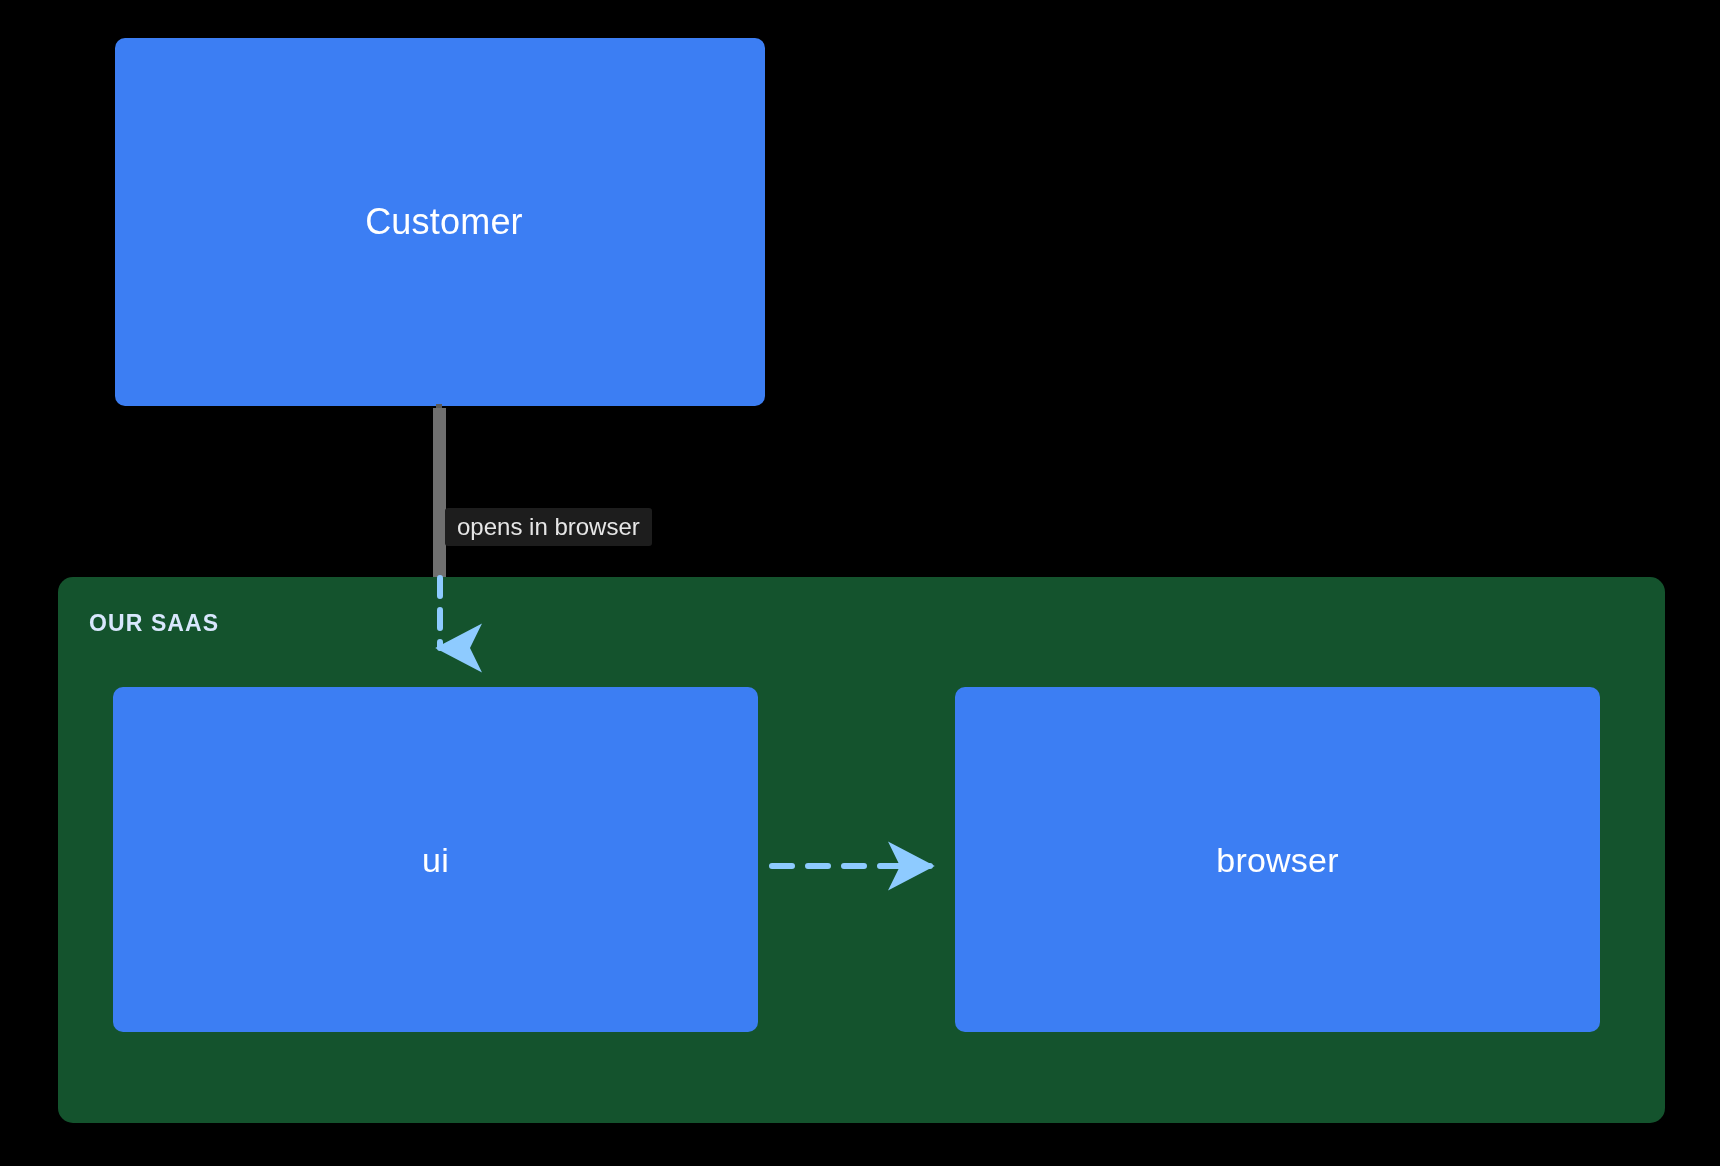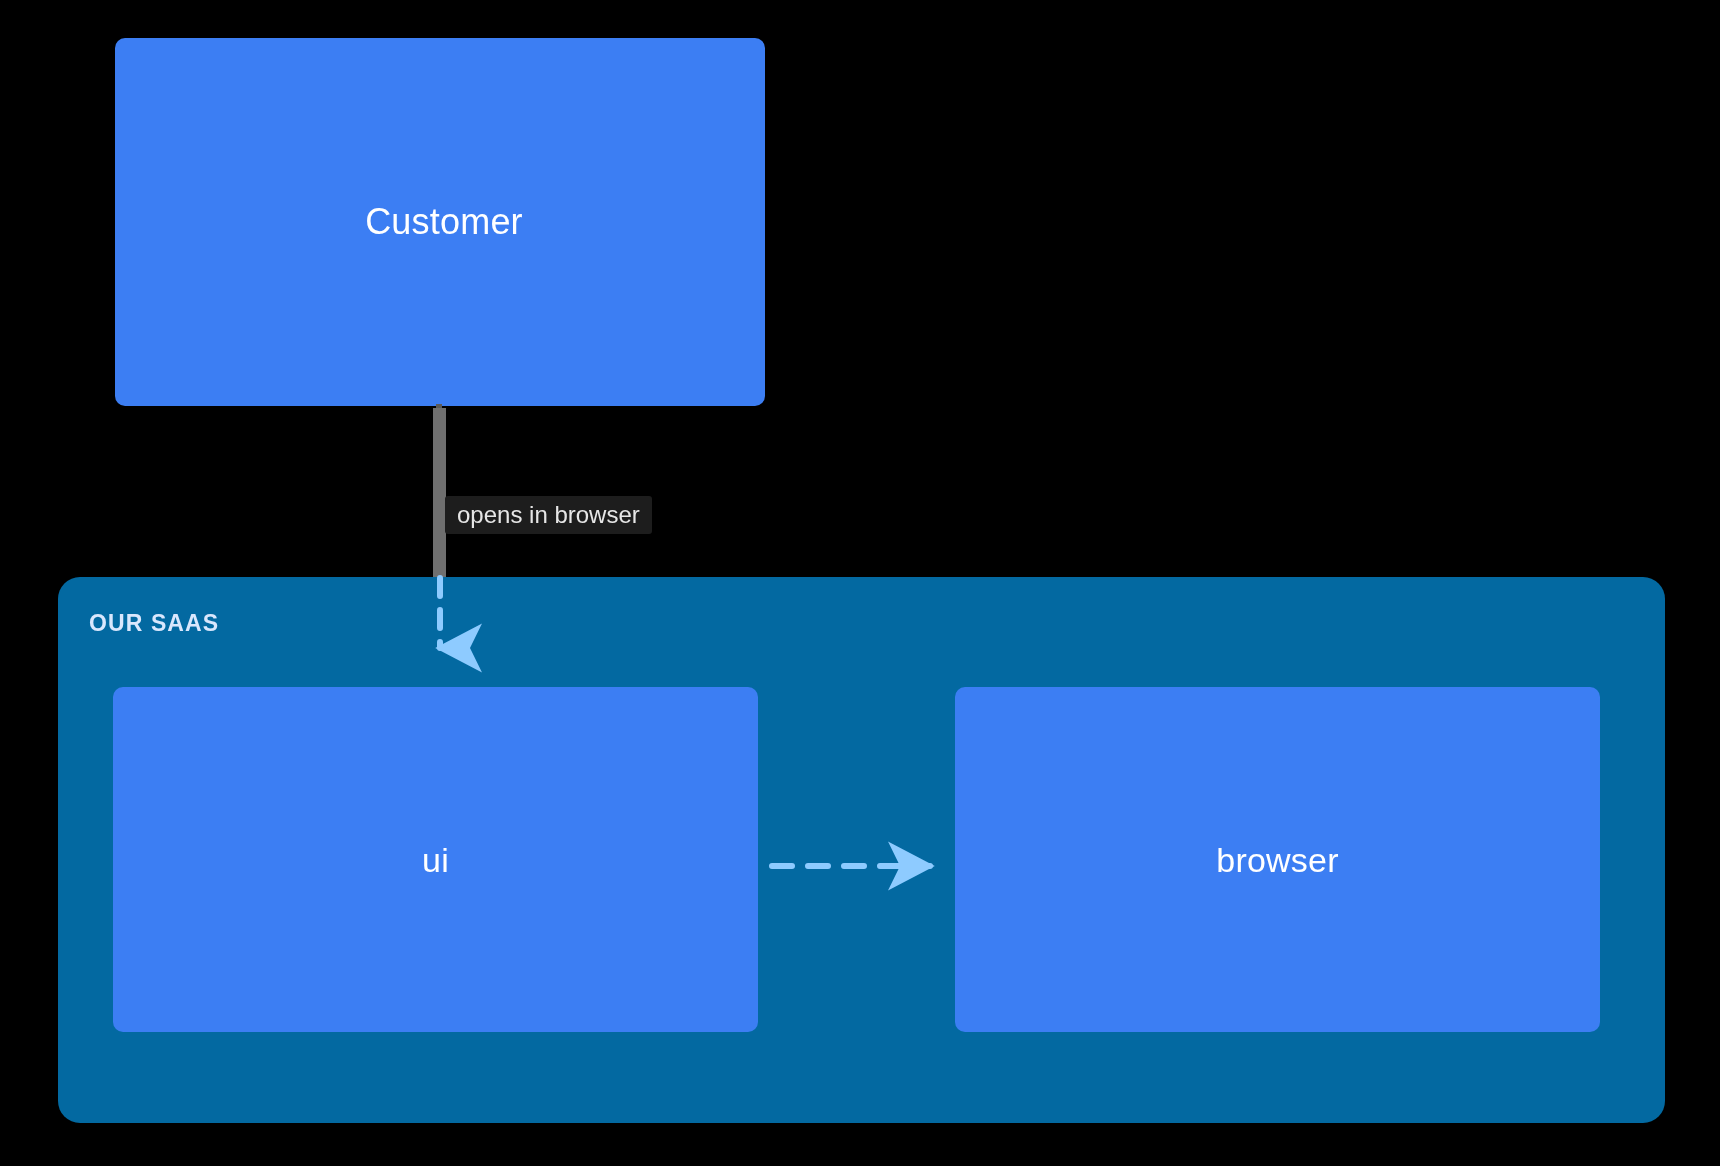--- a/index.html
+++ b/index.html
@@ -55,22 +55,22 @@
   }
   #customer-node .node-label { font-size: 36px; }
 
   
   #saas-container {
     position: absolute;
     left: 58px;
     top: 577px;
     width: 1607px;
     height: 546px;
-    background: #0369a1;
-    border-radius: 22px;
+    background: #14532d;
+    border-radius: 15px;
     box-sizing: border-box;
   }
   #saas-title {
     position: absolute;
     left: 31px;
     top: 33px;
     font-size: 23px;
     font-weight: 700;
     letter-spacing: 1.1px;
     color: #d9e7fd;
@@ -113,21 +113,21 @@
     top: 404px;
     width: 6px;
     height: 20px;
     background: #5a5a5a;
   }
 
   
   #edge-label-customer-ui {
     position: absolute;
     left: 445px;
-    top: 496px;
+    top: 508px;
     height: 38px;
     display: flex;
     align-items: center;
     padding: 8px 12px;
     background: #1d1d1d;
     border-radius: 3px;
     box-sizing: border-box;
     z-index: 5;
   }
   #edge-label-customer-ui .edge-label-text {

